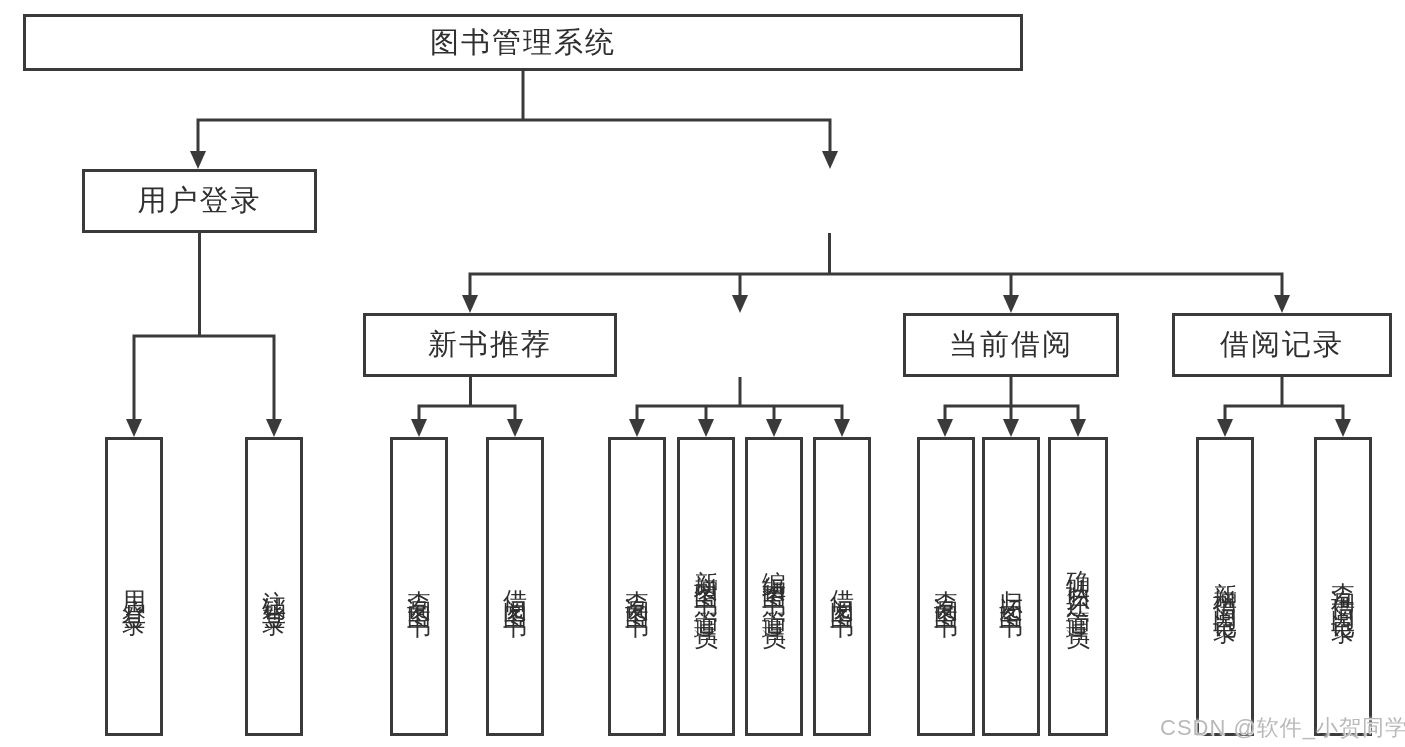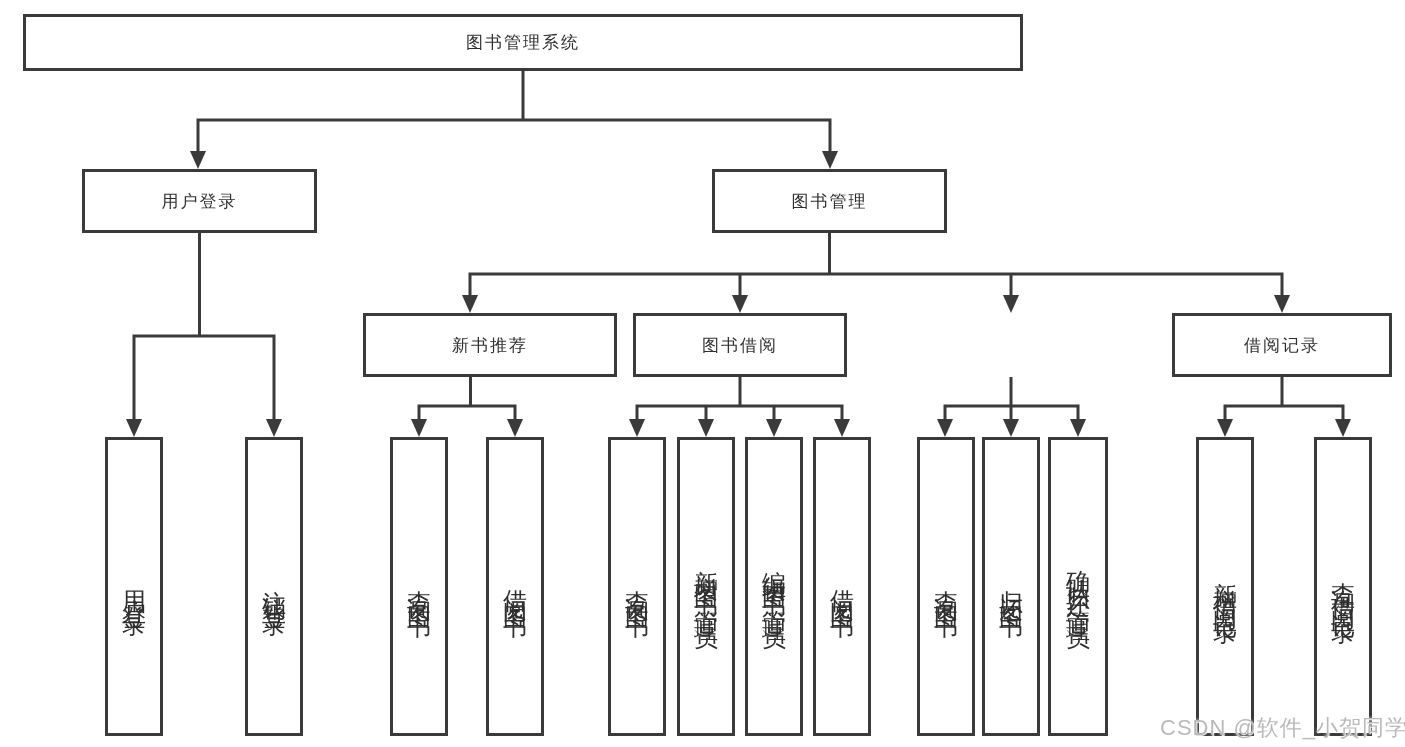--- a/index.html
+++ b/index.html
@@ -22,21 +22,21 @@
     position: absolute;
     box-sizing: border-box;
     background: #ffffff;
     border: 3px solid #3a3a3a;
     display: flex;
     align-items: center;
     justify-content: center;
     color: #2f2f2f;
   }
   .h-label {
-    font-size: 17px;
+    font-size: 29px;
     letter-spacing: 2px;
     white-space: nowrap;
   }
   .leaf {
     writing-mode: vertical-rl;
     text-orientation: mixed;
     font-size: 24px;
     letter-spacing: 8px;
     line-height: 1;
     padding: 4px 0;
@@ -101,24 +101,23 @@
 
     <path d="M1282,377 L1282,406"></path>
     <path d="M1225,423 L1225,406 L1343,406 L1343,423"></path>
     <polygon points="1225,437 1217,419 1233,419"></polygon>
     <polygon points="1343,437 1335,419 1351,419"></polygon>
   </svg>
 
   <div class="box h-label" style="left:23px; top:14px; width:1000px; height:57px">图书管理系统</div>
 
   <div class="box h-label" style="left:82px; top:169px; width:235px; height:64px">用户登录</div>
-  <div class="box h-label" style="left:712px; top:169px; width:235px; height:64px">图书管理</div>
 
   <div class="box h-label" style="left:363px; top:313px; width:254px; height:64px">新书推荐</div>
-  <div class="box h-label" style="left:633px; top:313px; width:214px; height:64px">图书借阅</div>
+  <div class="box h-label" style="left:903px; top:313px; width:216px; height:64px">当前借阅</div>
   <div class="box h-label" style="left:1172px; top:313px; width:220px; height:64px">借阅记录</div>
 
   <div class="box leaf" style="left:105px; top:437px; width:58px; height:299px">用户登录</div>
   <div class="box leaf" style="left:245px; top:437px; width:58px; height:299px">注销登录</div>
 
   <div class="box leaf" style="left:390px; top:437px; width:58px; height:299px">查询图书</div>
   <div class="box leaf" style="left:486px; top:437px; width:58px; height:299px">借阅图书</div>
 
   <div class="box leaf" style="left:608px; top:437px; width:58px; height:299px">查询图书</div>
   <div class="box leaf" style="left:677px; top:437px; width:58px; height:299px">新增图书（管理员）</div>

